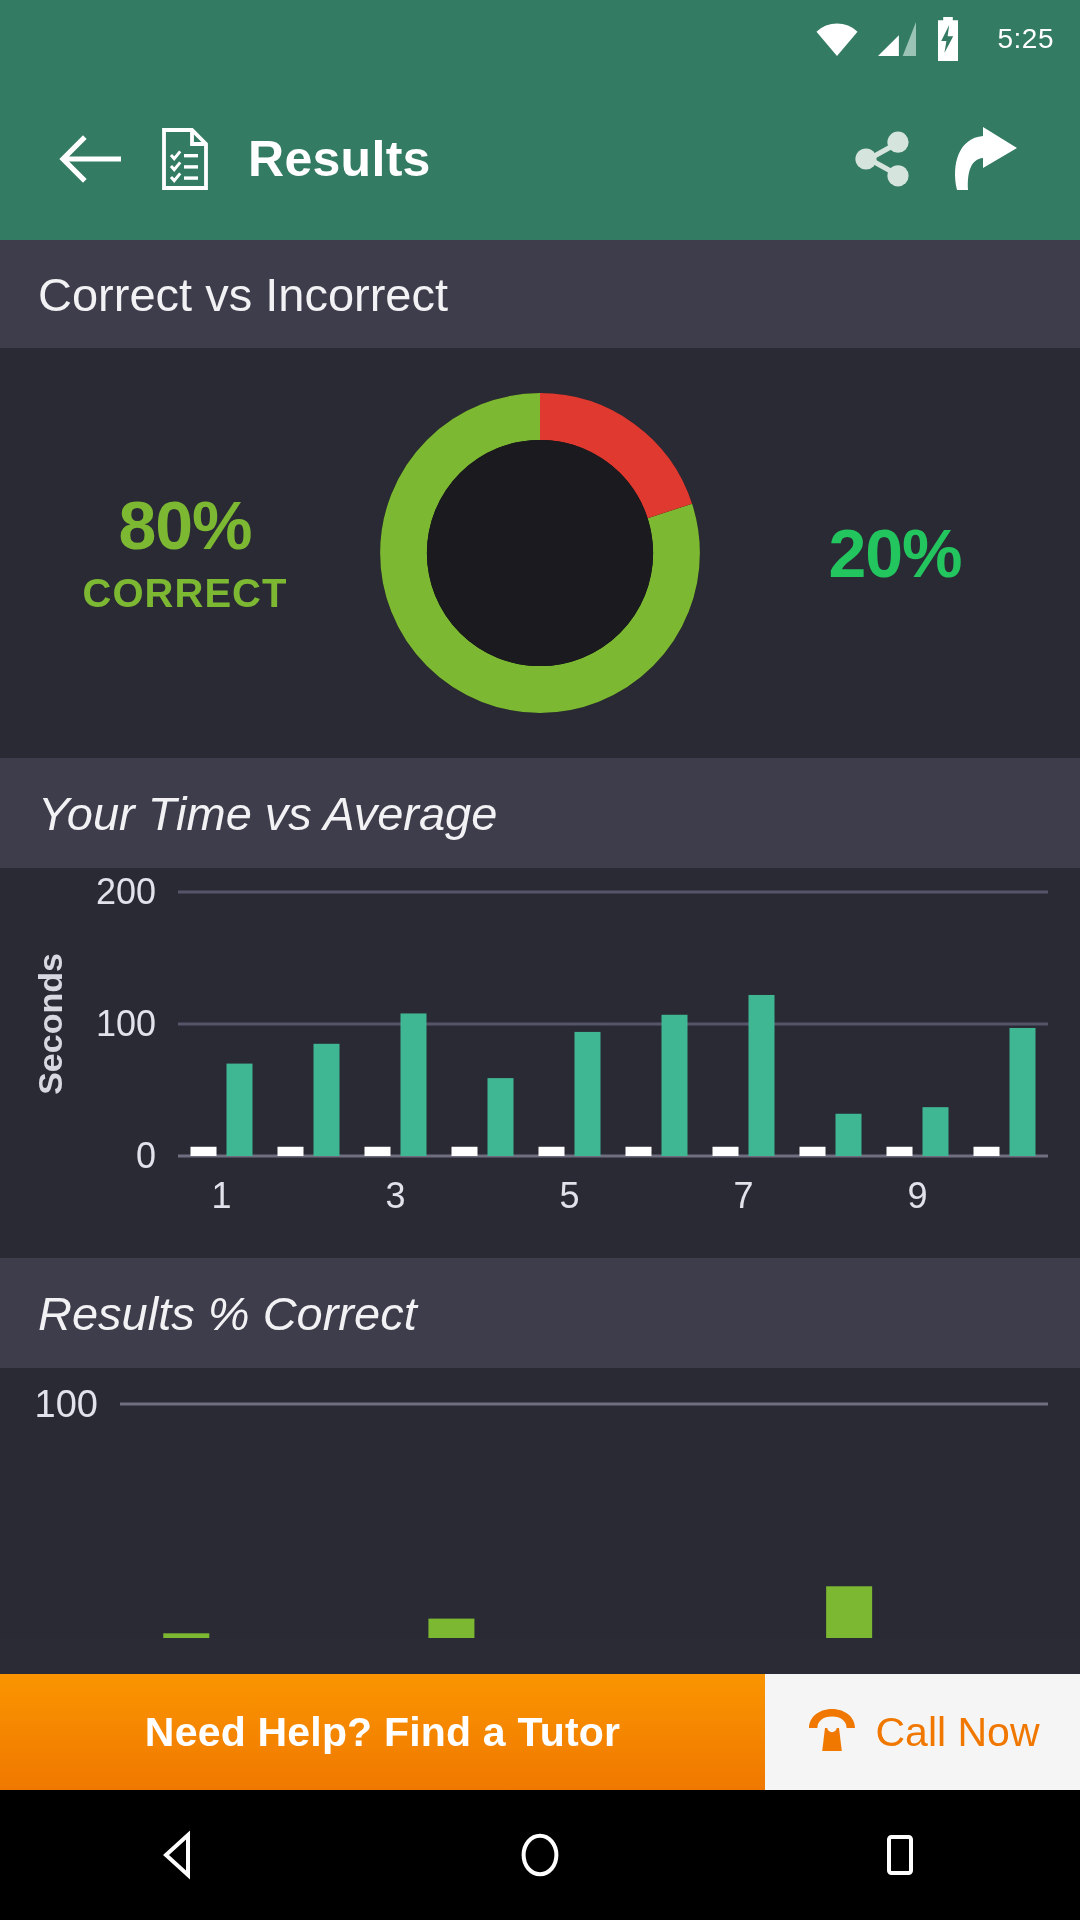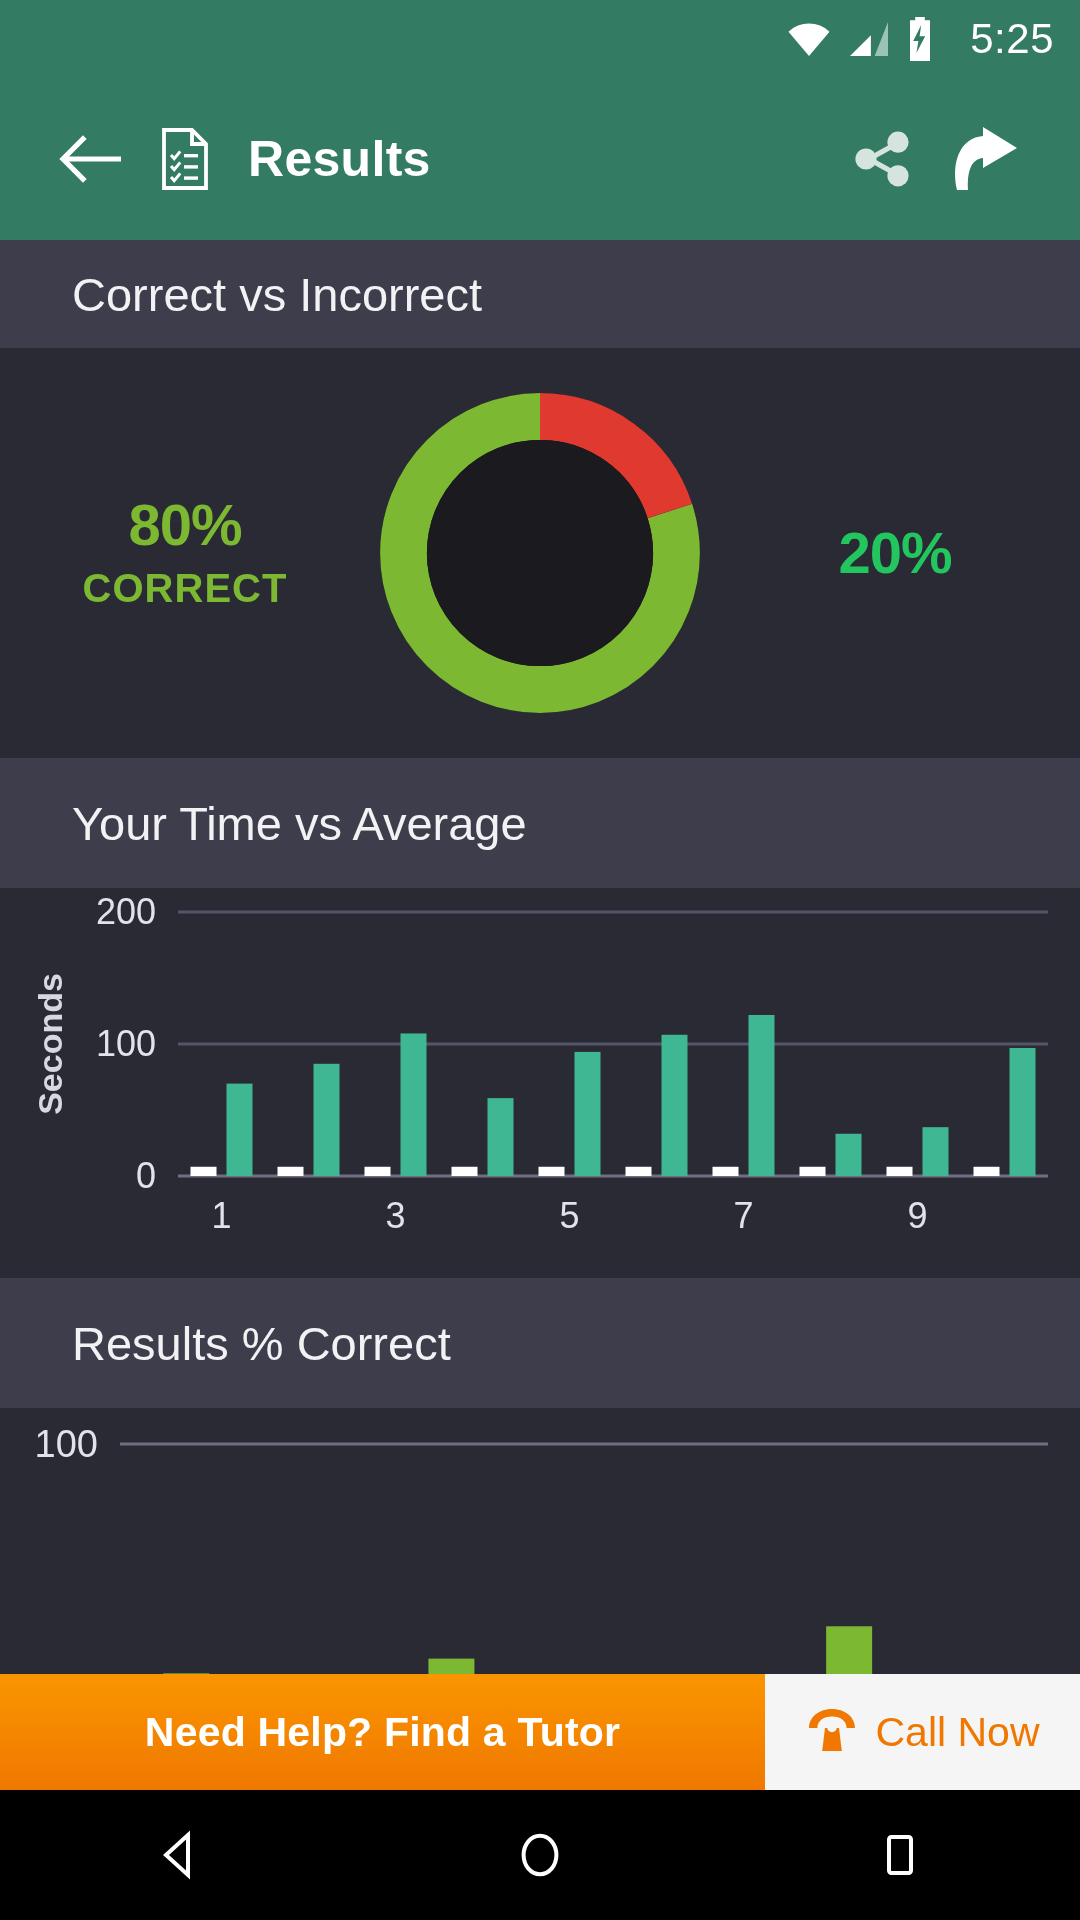--- a/index.html
+++ b/index.html
@@ -12,54 +12,54 @@
   #screen { position:relative; width:1080px; height:1920px; background:#2B2B36; }
 
   
   .statusbar {
     height:78px; background:#337B62;
     display:flex; align-items:center; justify-content:flex-end;
     padding-right:26px; gap:16px;
   }
   .sb-icon { display:flex; align-items:center; }
   .sb-time {
-    color:#fff; font-size:42px; font-weight:400; letter-spacing:0.5px;
+    color:#fff; font-size:28px; font-weight:400; letter-spacing:0.5px;
     margin-left:20px; line-height:1;
   }
 
   
   .appbar {
     height:162px; background:#337B62;
     display:flex; align-items:center; padding:0 42px;
   }
   .ab-back { width:96px; display:flex; align-items:center; justify-content:center; }
   .ab-doc  { width:74px; display:flex; align-items:center; justify-content:center; margin-left:10px;}
   .ab-title {
     color:#fff; font-size:50px; font-weight:bold; margin-left:26px;
     letter-spacing:0.3px; white-space:nowrap;
   }
   .ab-spacer { flex:1; }
   .ab-action { width:104px; display:flex; align-items:center; justify-content:center; }
 
   
   .section-head {
     background:#3D3D4C; height:108px;
-    display:flex; align-items:center; padding-left:72px;
-  }
-  .section-head.tall { height:130px; }
+    display:flex; align-items:center; padding-left:38px;
+  }
+  .section-head.tall { height:110px;font-style:italic; }
   .section-title { color:#F2F2F5; font-size:47px; font-weight:400; white-space:nowrap; }
 
   
   .donut-panel {
     background:#2A2A35; height:410px;
     display:flex; align-items:center; justify-content:space-between;
     padding:0 40px; position:relative;
   }
   .stat { text-align:center; width:290px; }
-  .stat-pct { font-size:58px; font-weight:bold; line-height:1.0; letter-spacing:-1px; }
+  .stat-pct { font-size:68px; font-weight:bold; line-height:1.0; letter-spacing:-1px; }
   .stat-lbl { font-size:40px; font-weight:700; margin-top:12px; letter-spacing:1px; }
   .stat.correct .stat-pct, .stat.correct .stat-lbl { color:#7CB832; }
   .stat.incorrect .stat-pct, .stat.incorrect .stat-lbl { color:#22c55e; }
 
   .donut-wrap { width:390px; height:390px; position:relative; }
 
   
   .chart-panel { background:#2A2A35; position:relative; }
   #chart-time { height:390px; }
   #chart-avg  { height:270px; overflow:hidden; }

